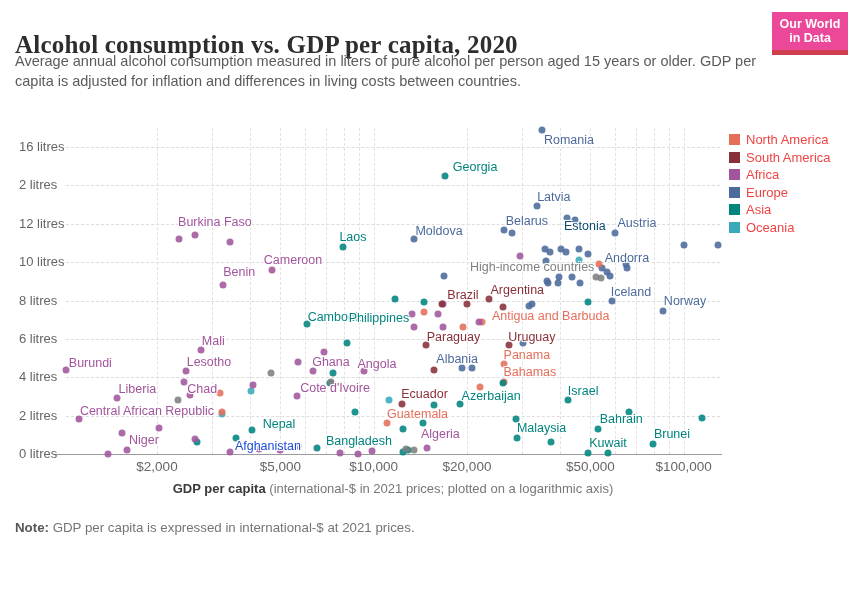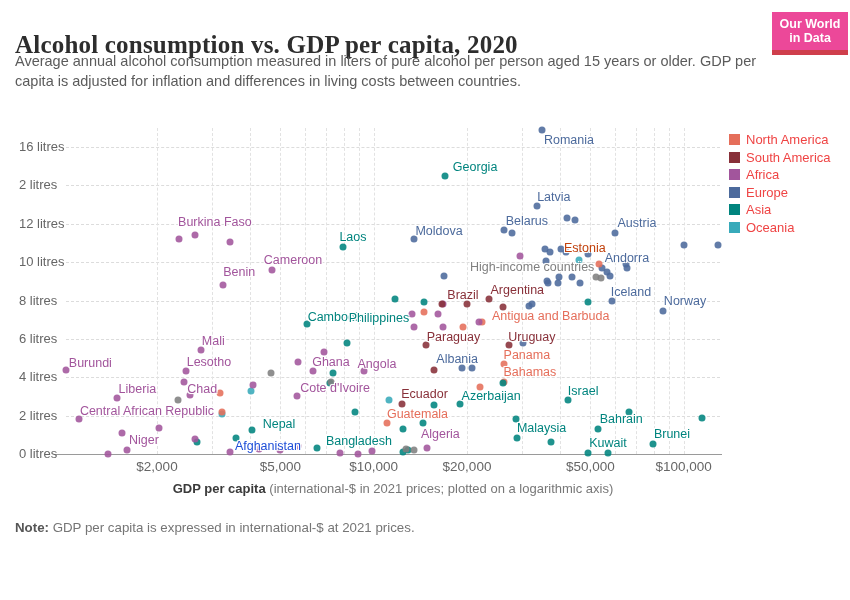--- a/index.html
+++ b/index.html
@@ -254,21 +254,21 @@
       <div class="pt-label" style="left: 583.164px; top: 391.275px; color: rgb(0, 132, 126);">Israel</div>
       <div class="pt-label" style="left: 541.624px; top: 428.462px; color: rgb(0, 132, 126);">Malaysia</div>
       <div class="pt-label" style="left: 621.206px; top: 419.056px; color: rgb(0, 132, 126);">Bahrain</div>
       <div class="pt-label" style="left: 607.916px; top: 443.041px; color: rgb(0, 132, 126);">Kuwait</div>
       <div class="pt-label" style="left: 671.964px; top: 434.406px; color: rgb(0, 132, 126);">Brunei</div>
       <div class="pt-label" style="left: 439.084px; top: 231.1px; color: rgb(76, 106, 156);">Moldova</div>
       <div class="pt-label" style="left: 568.957px; top: 139.731px; color: rgb(76, 106, 156);">Romania</div>
       <div class="pt-label" style="left: 553.846px; top: 197.481px; color: rgb(76, 106, 156);">Latvia</div>
       <div class="pt-label" style="left: 526.867px; top: 220.506px; color: rgb(76, 106, 156);">Belarus</div>
       <div class="pt-label" style="left: 636.908px; top: 223.344px; color: rgb(76, 106, 156);">Austria</div>
-      <div class="pt-label" style="left: 584.843px; top: 248px; color: #c2410c;">Estonia</div>
+      <div class="pt-label" style="left: 584.843px; top: 226px; color: #0c4a6e;">Estonia</div>
       <div class="pt-label" style="left: 626.921px; top: 257.881px; color: rgb(76, 106, 156);">Andorra</div>
       <div class="pt-label" style="left: 630.959px; top: 291.5px; color: rgb(76, 106, 156);">Iceland</div>
       <div class="pt-label" style="left: 685.062px; top: 301.053px; color: rgb(76, 106, 156);">Norway</div>
       <div class="pt-label" style="left: 457.203px; top: 358.656px; color: rgb(76, 106, 156);">Albania</div>
       <div class="pt-label" style="left: 463px; top: 295.337px; color: rgb(136, 48, 57);">Brazil</div>
       <div class="pt-label" style="left: 517.283px; top: 289.581px; color: rgb(136, 48, 57);">Argentina</div>
       <div class="pt-label" style="left: 453.462px; top: 336.631px; color: rgb(136, 48, 57);">Paraguay</div>
       <div class="pt-label" style="left: 531.891px; top: 336.631px; color: rgb(136, 48, 57);">Uruguay</div>
       <div class="pt-label" style="left: 424.551px; top: 394.113px; color: rgb(136, 48, 57);">Ecuador</div>
       <div class="pt-label" style="left: 550.655px; top: 315.606px; color: rgb(229, 110, 90);">Antigua and Barbuda</div>

